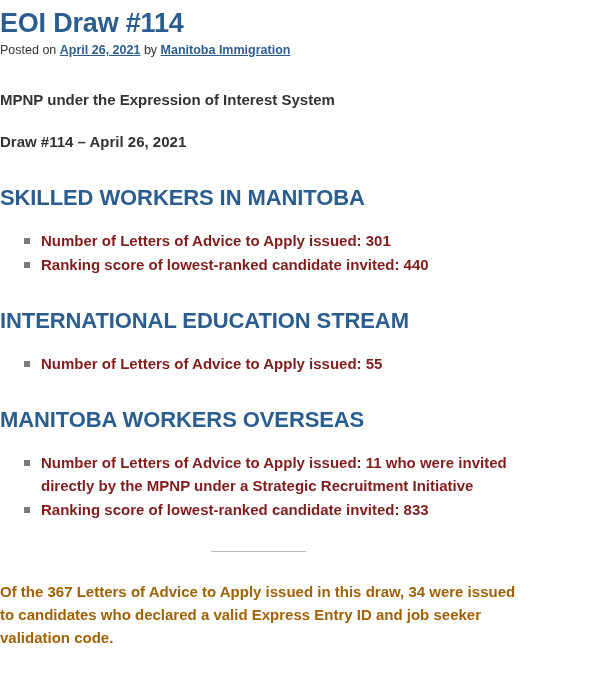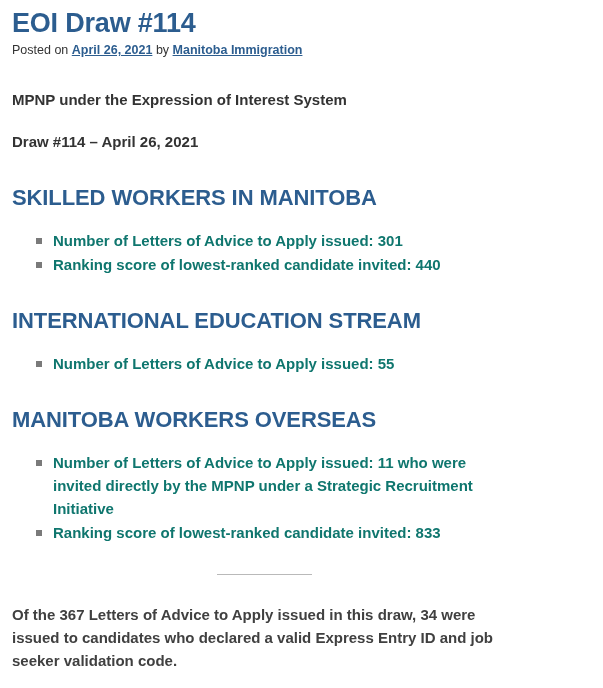--- a/index.html
+++ b/index.html
@@ -8,21 +8,21 @@
     background: #ffffff;
   }
   body {
     width: 603px;
     height: 688px;
     font-family: "Liberation Sans", sans-serif;
     color: #333333;
     overflow: hidden;
   }
   .page {
-    padding: 0 0 0 12px;
+    padding: 0 0 0 0;
     box-sizing: border-box;
     width: 516px;
   }
   .title {
     font-size: 27px;
     line-height: 30px;
     font-weight: bold;
     color: #2c5d8f;
     margin: 8px 0 0 0;
     letter-spacing: -0.2px;
@@ -62,21 +62,21 @@
   }
   ul.bullets {
     margin: 18px 0 0 0;
     padding-left: 41px;
     list-style: none;
   }
   ul.bullets li {
     font-size: 15px;
     line-height: 23px;
     font-weight: bold;
-    color: #0f766e;
+    color: #7f1d1d;
     position: relative;
     margin-bottom: 1px;
   }
   ul.bullets li::before {
     content: "";
     position: absolute;
     left: -17px;
     top: 9px;
     width: 6px;
     height: 6px;
@@ -89,21 +89,21 @@
   }
   .divider {
     width: 95px;
     border-top: 1px solid #b9b9b9;
     height: 0;
   }
   .footer-para {
     font-size: 15px;
     line-height: 23px;
     font-weight: bold;
-    color: #404040;
+    color: #a16207;
     margin-top: 28px;
     max-width: 596px;
   }
 </style>
 </head>
 <body>
 
 <div class="page">
 
   <h1 class="title">EOI Draw #114</h1>

